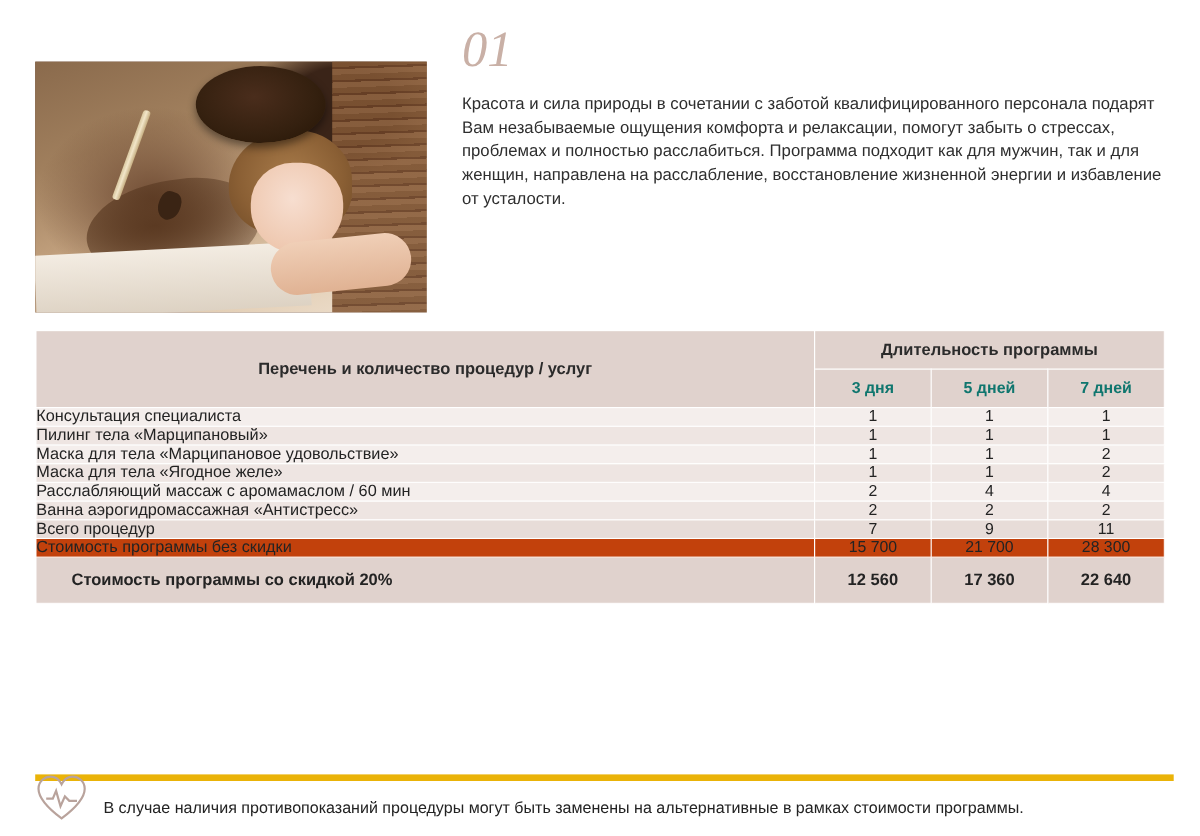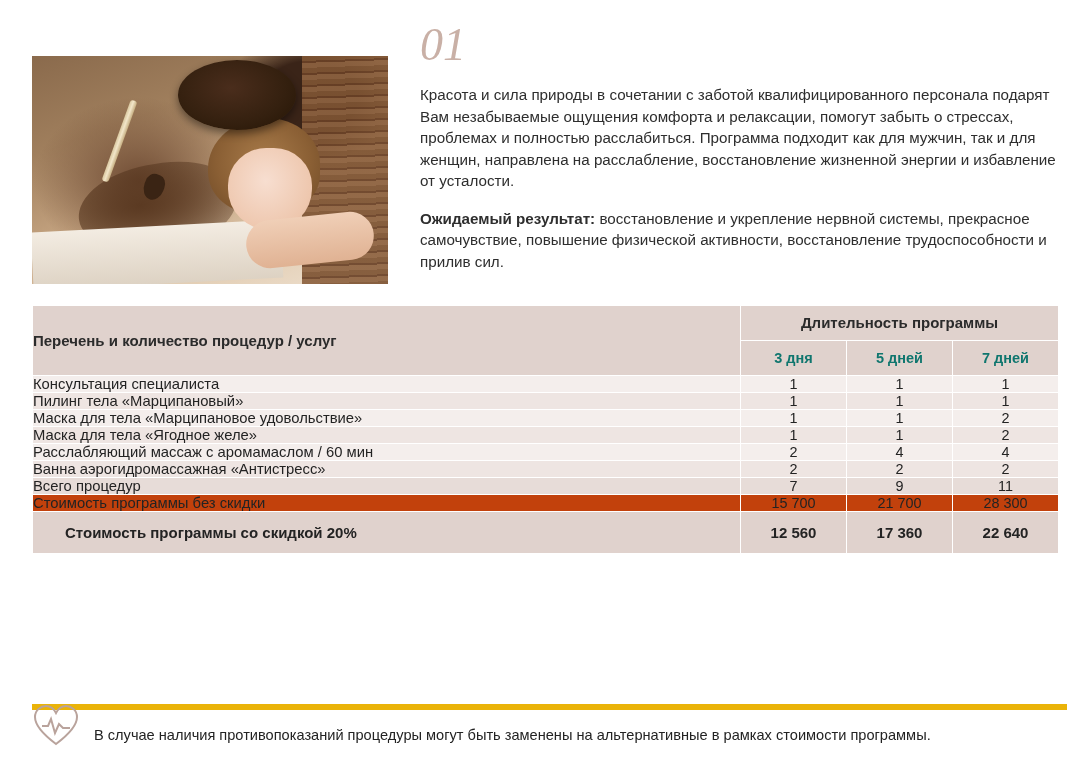--- a/index.html
+++ b/index.html
@@ -167,21 +167,21 @@
   }
   table.prog th, table.prog td {
     border: 1px solid #ffffff;
     padding: 0;
   }
   .hdr-left {
     background: #e0d2cd;
     font-weight: bold;
     font-size: 15px;
     color: #2b2b2b;
-    text-align: left;
+    text-align: center;
     padding: 10px 0 10px 32px;
     width: 707px;
     vertical-align: middle;
   }
   .hdr-top {
     background: #e0d2cd;
     font-weight: bold;
     font-size: 15px;
     color: #2b2b2b;
     text-align: center;
@@ -271,21 +271,20 @@
     </div>
   </div>
 
   <div class="content">
     <div class="title-row">
       <span class="title-num">01</span>
     </div>
 
     <p class="para">Красота и сила природы в сочетании с заботой квалифицированного персонала подарят Вам незабываемые ощущения комфорта и релаксации, помогут забыть о стрессах, проблемах и полностью расслабиться. Программа подходит как для мужчин, так и для женщин, направлена на расслабление, восстановление жизненной энергии и избавление от усталости.</p>
 
-    <p class="para"><b>Ожидаемый результат:</b><span> восстановление и укрепление нервной системы, прекрасное самочувствие, повышение физической активности, восстановление трудоспособности и прилив сил.</span></p>
   </div>
 </div>
 
 <div class="table-wrap">
   <table class="prog">
     <tbody>
         <tr>
       <th class="hdr-left" rowspan="2">Перечень и количество процедур / услуг</th>
       <th class="hdr-top" colspan="3">Длительность программы</th>
     </tr>

